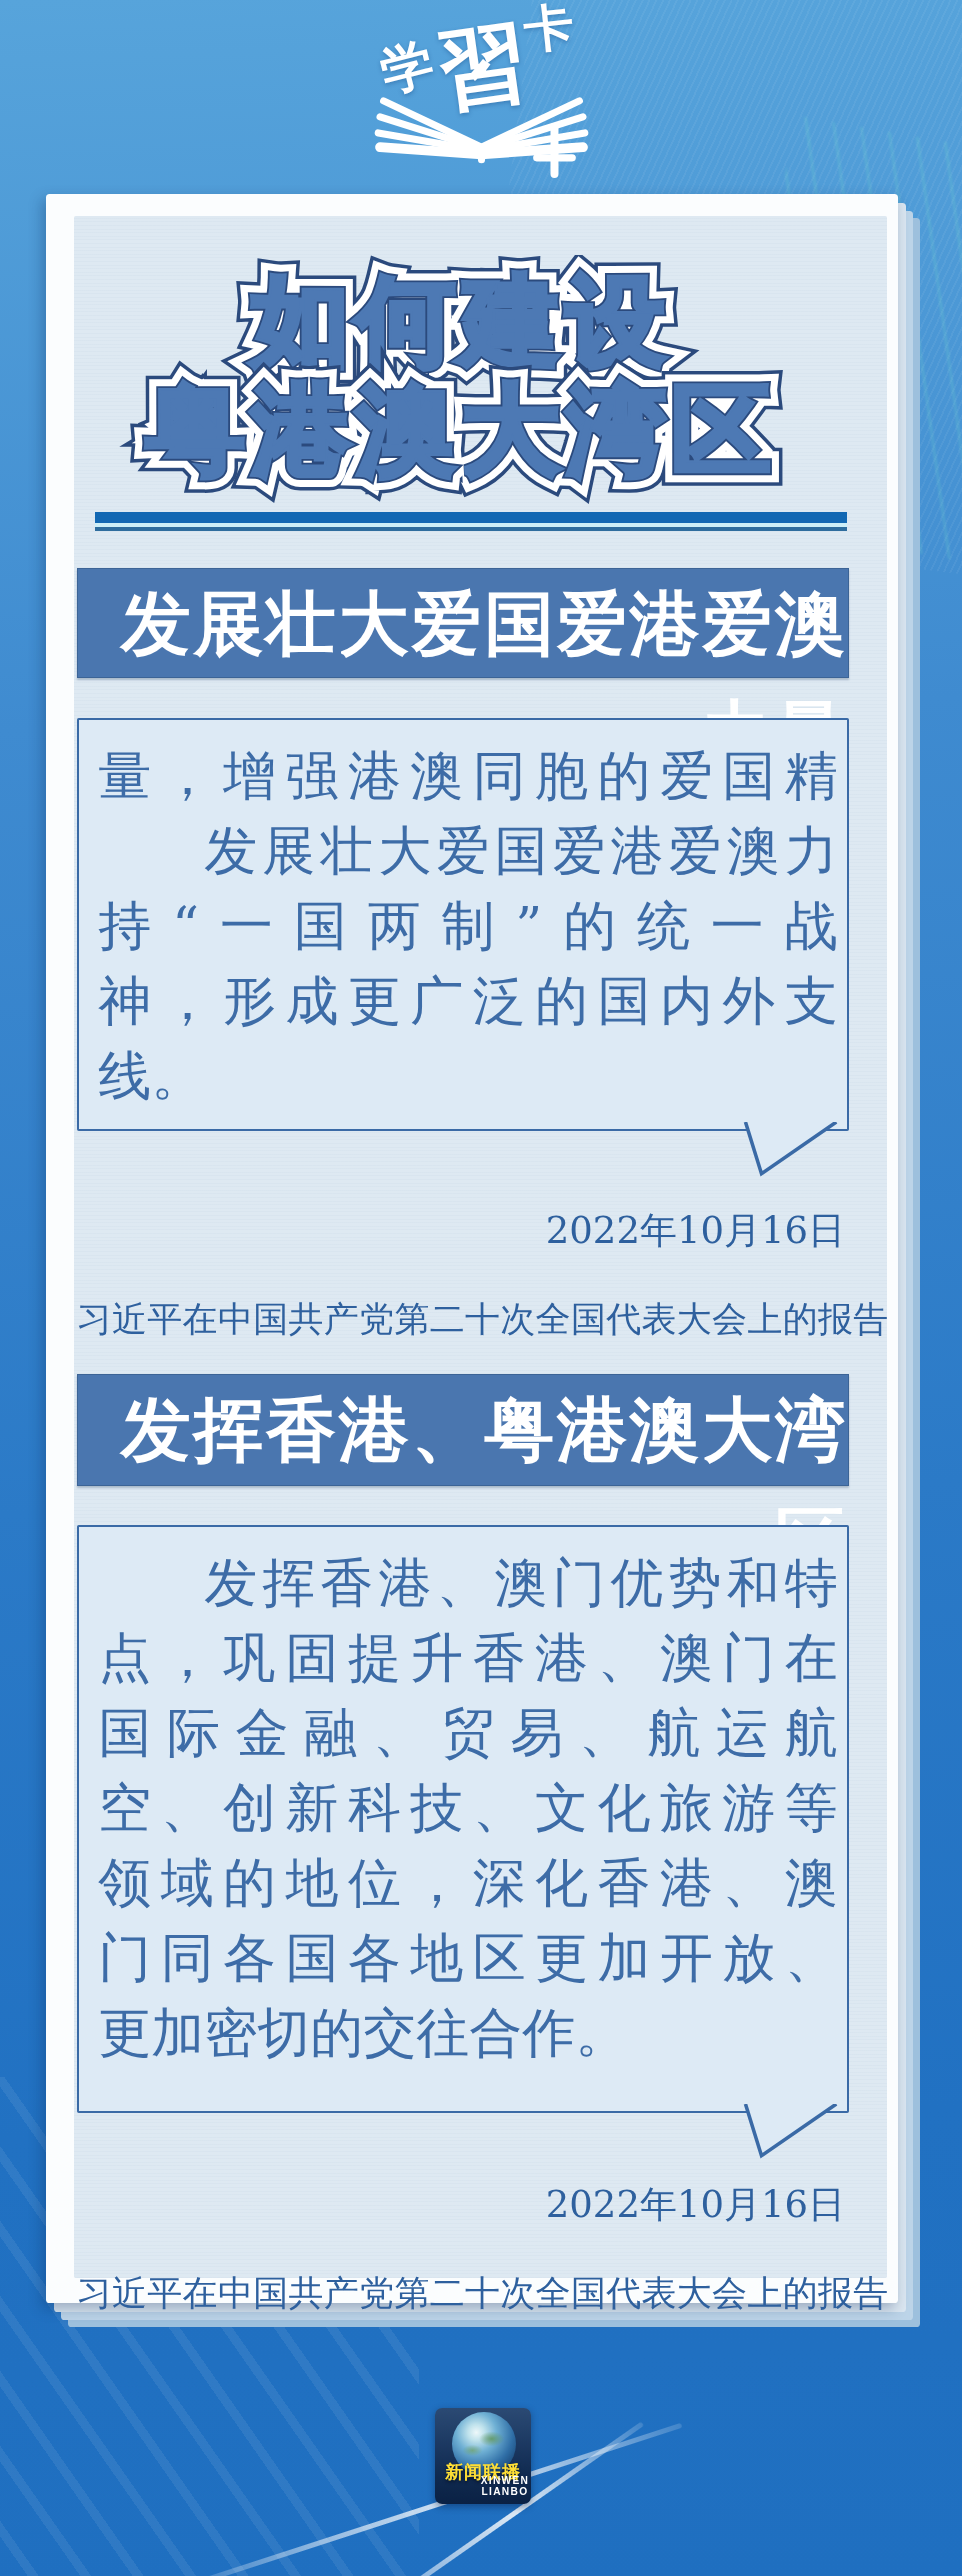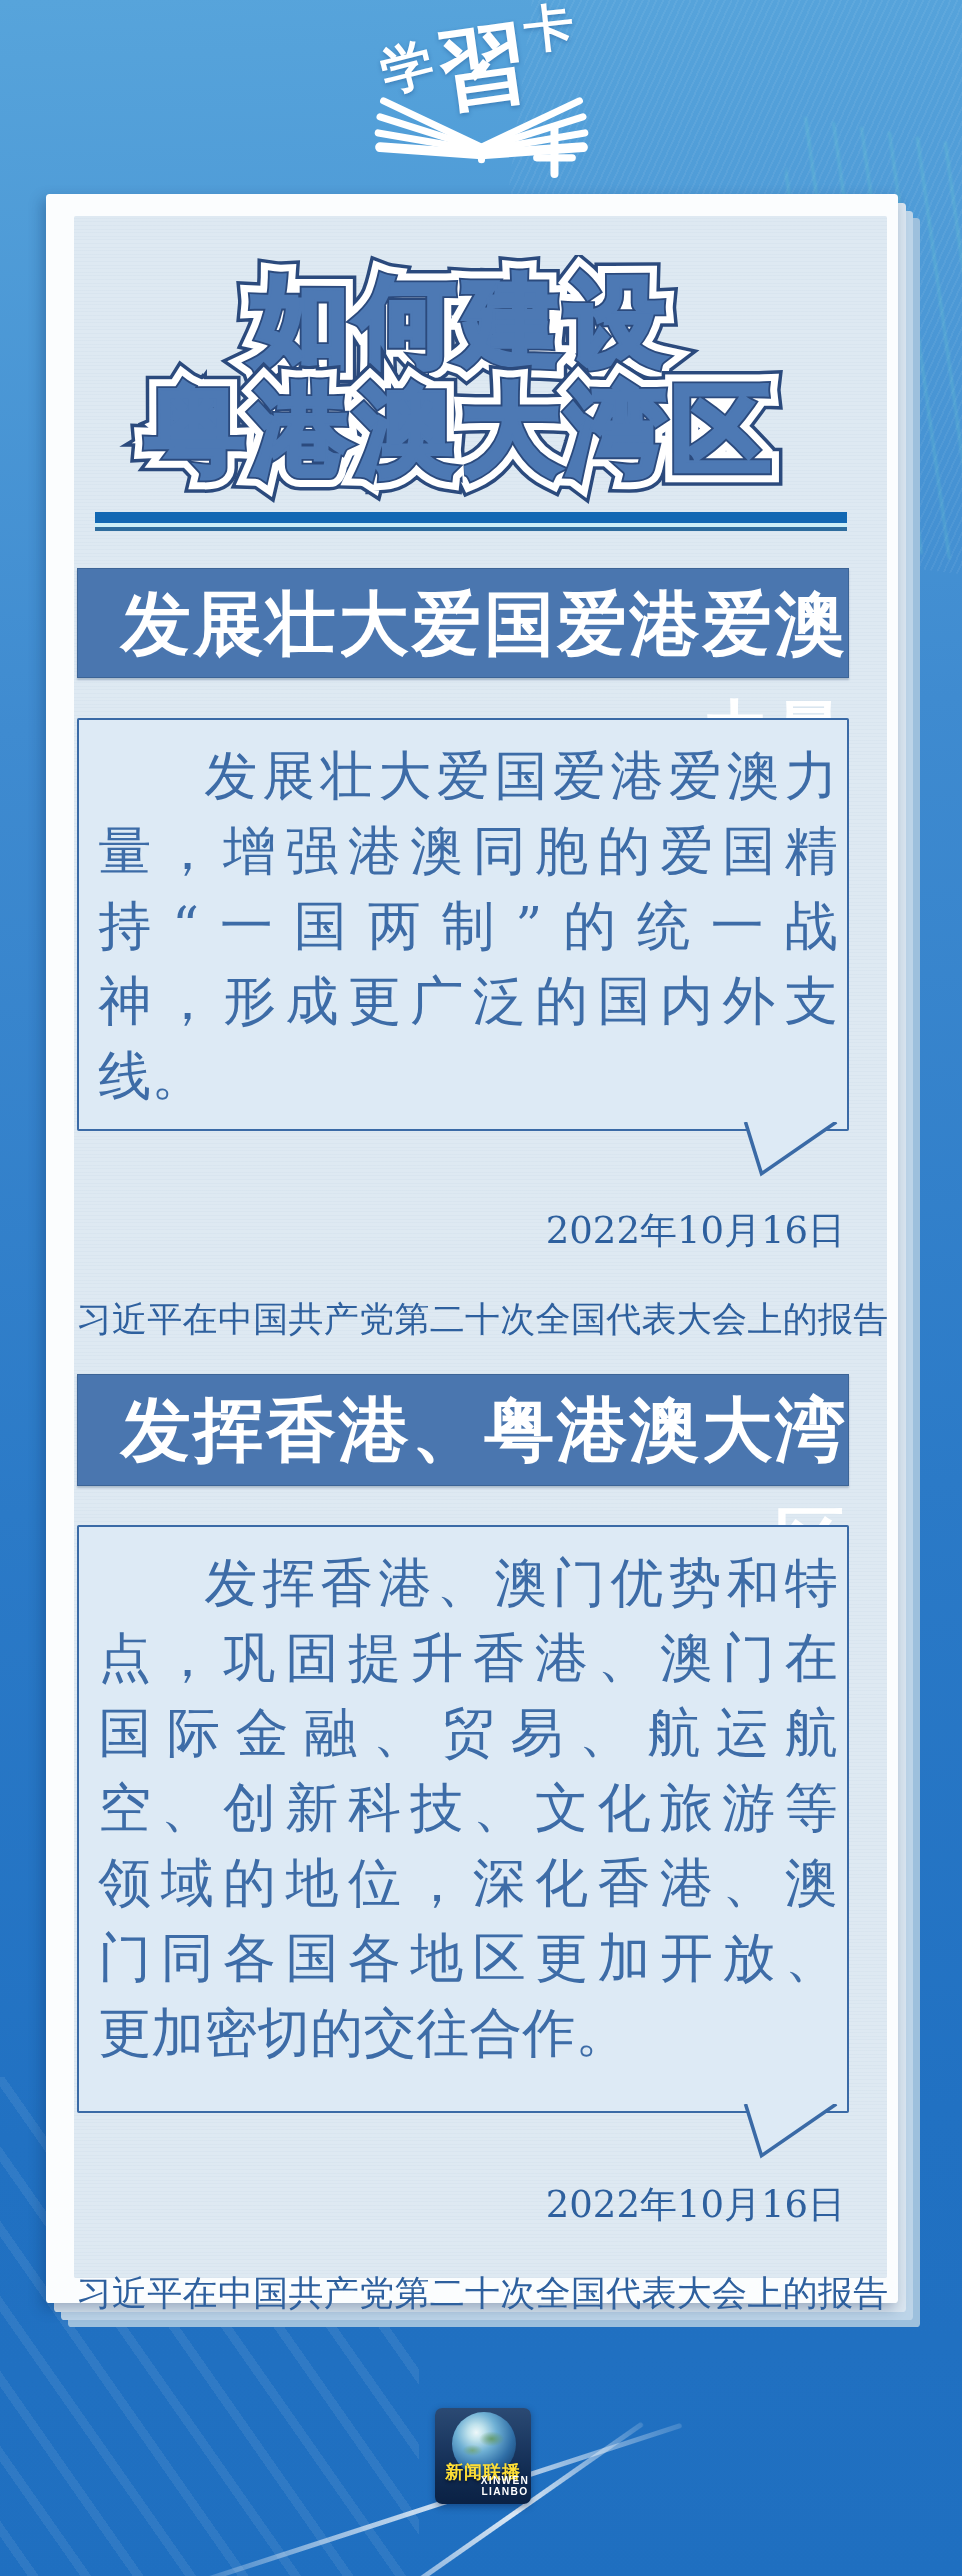--- a/index.html
+++ b/index.html
@@ -156,22 +156,22 @@
           <div class="dv-bar"></div>
           <div class="dv-gap"></div>
           <div class="dv-line"></div>
         </div>
 
         <div class="banner b1">
           <span>发展壮大爱国爱港爱澳力量</span>
         </div>
 
         <div class="bubble q1">
+          <div class="ql">量，增强港澳同胞的爱国精</div>
           <div class="ql first">发展壮大爱国爱港爱澳力</div>
-          <div class="ql">量，增强港澳同胞的爱国精</div>
           <div class="ql">持“一国两制”的统一战</div>
           <div class="ql">神，形成更广泛的国内外支</div>
           <div class="ql last">线。</div>
           <div class="tail">
             <svg width="100" height="57" viewBox="0 0 112 64">
               <polygon points="6,0 24,58 108,0" fill="#ddeaf5"></polygon>
               <path d="M6,0 L24,58 L108,0" fill="none" stroke="#3a6aa6" stroke-width="4"></path>
             </svg>
           </div>
         </div>

